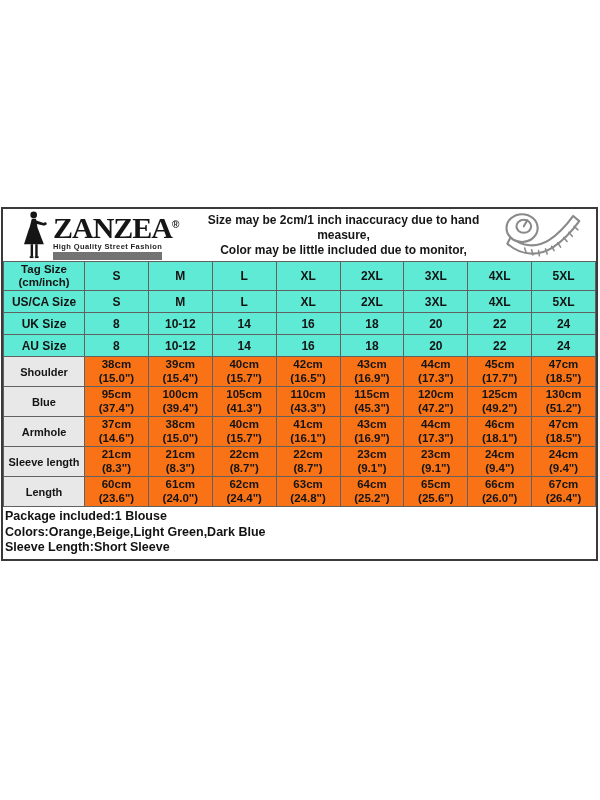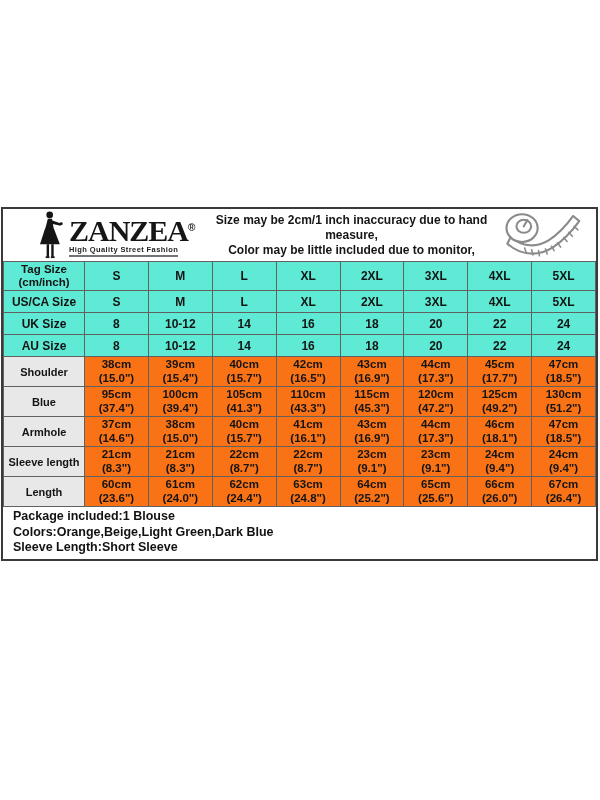--- a/index.html
+++ b/index.html
@@ -2,42 +2,42 @@
 <html><head>
 <meta charset="utf-8">
 <style>
   * { margin:0; padding:0; box-sizing:border-box; }
   html,body { width:600px; height:800px; background:#ffffff; font-family:"Liberation Sans", sans-serif; color:#121212; }
   .page { position:relative; width:600px; height:800px; background:#fff; overflow:hidden; }
 
   .sheet { position:absolute; left:1px; top:207px; width:597px; border:2px solid #3a3a3a; background:#fff; }
 
   
-  .hdr { display:flex; align-items:center; height:52px;padding-left:16px; }
+  .hdr { display:flex; align-items:center; height:52px; }
   .logo { width:196px; display:flex; align-items:center; padding-left:18px; }
   .logo-txt { margin-left:2px; }
   .brand { font-family:"Liberation Serif", serif; font-weight:bold; font-size:30px; line-height:28px; letter-spacing:-1px; color:#161616; white-space:nowrap; }
   .brand sup { font-size:10px; font-family:"Liberation Sans", sans-serif; letter-spacing:0; vertical-align:10px; }
-  .tagline { font-size:7.5px; font-weight:bold; letter-spacing:.4px; color:#222; border-bottom:2px solid #737373; padding-bottom:1px; width:fit-content; white-space:nowrap; }
+  .tagline { font-size:7.5px; font-weight:bold; letter-spacing:.4px; color:#222; border-bottom:8px solid #737373; padding-bottom:1px; width:fit-content; white-space:nowrap; }
   .notice { flex:1; text-align:center; font-size:12px; font-weight:bold; line-height:15px; color:#161616; }
   .tapebox { width:108px; display:flex; justify-content:center; align-items:center; }
 
   
   table { width:100%; border-collapse:collapse; table-layout:fixed; }
   td, th { border:1px solid #616161; text-align:center; vertical-align:middle; font-weight:bold; color:#141414; padding:0; }
   col.lblcol { width:81px; }
   tr.r-size td, tr.r-size th { background:#5eead4; font-size:12px; height:22px; }
   tr.r-tag td, tr.r-tag th { height:29px; }
   tr.r-tag th div { font-size:11.5px; line-height:13px; }
   tr.r-meas th { background:#e8e8e8; font-size:11px; height:30px; }
   tr.r-meas td { background:#f97316; height:30px; }
   tr.r-meas td div { font-size:11.5px; line-height:13.5px; }
 
   
-  .details { padding:2px 0 3px 10px; }
+  .details { padding:2px 0 3px 2px; }
   .details div { font-size:12.5px; font-weight:bold; line-height:15.6px; white-space:nowrap; }
 </style>
 </head>
 <body>
 
 <div class="page">
   <div class="sheet">
 
     <div class="hdr">
       <div class="logo">

